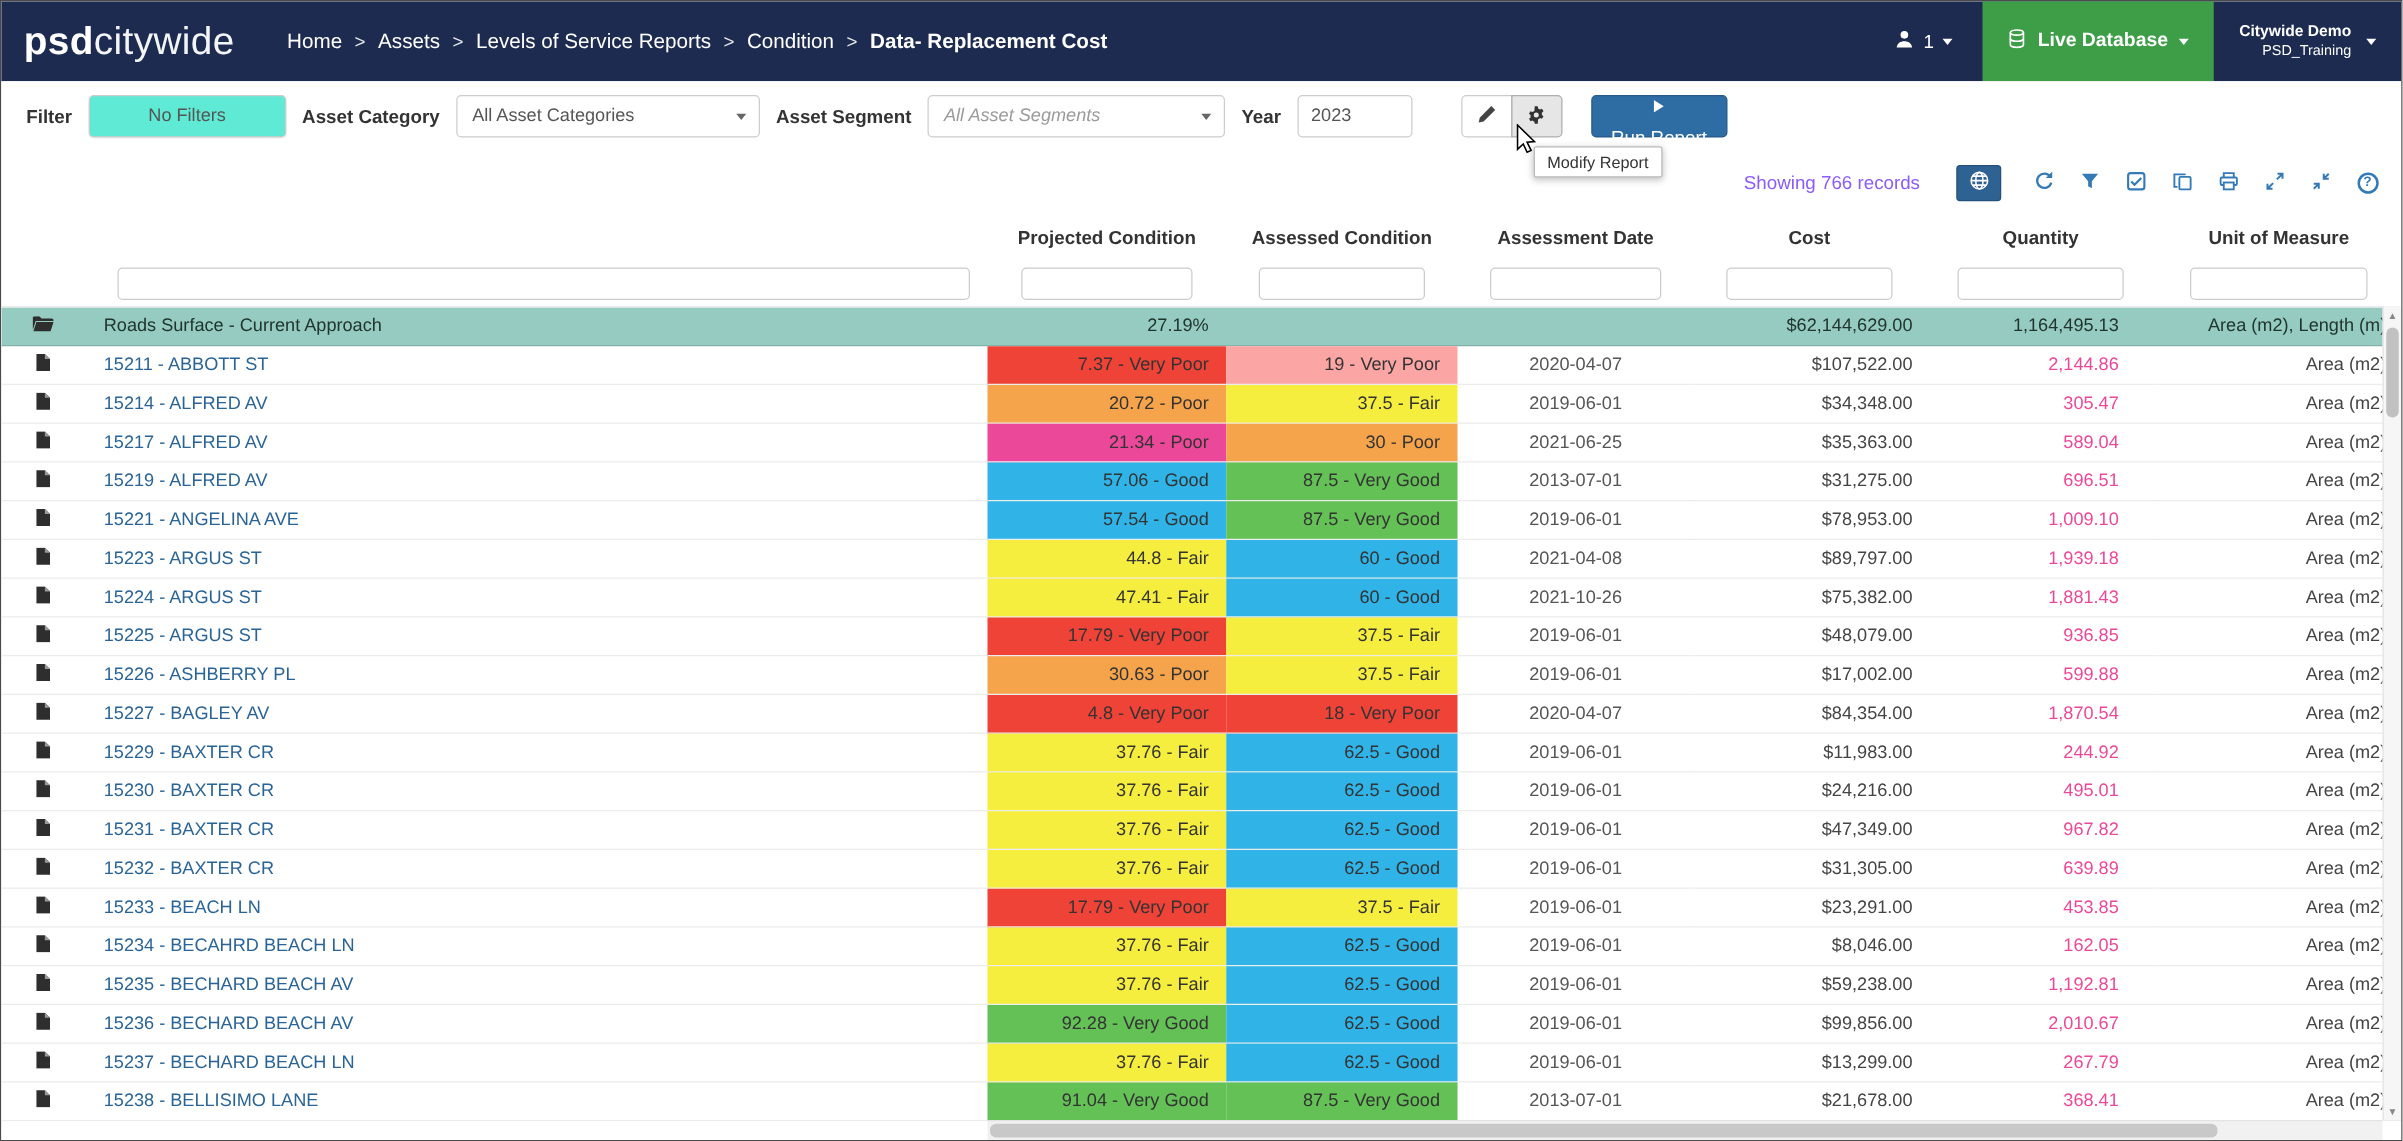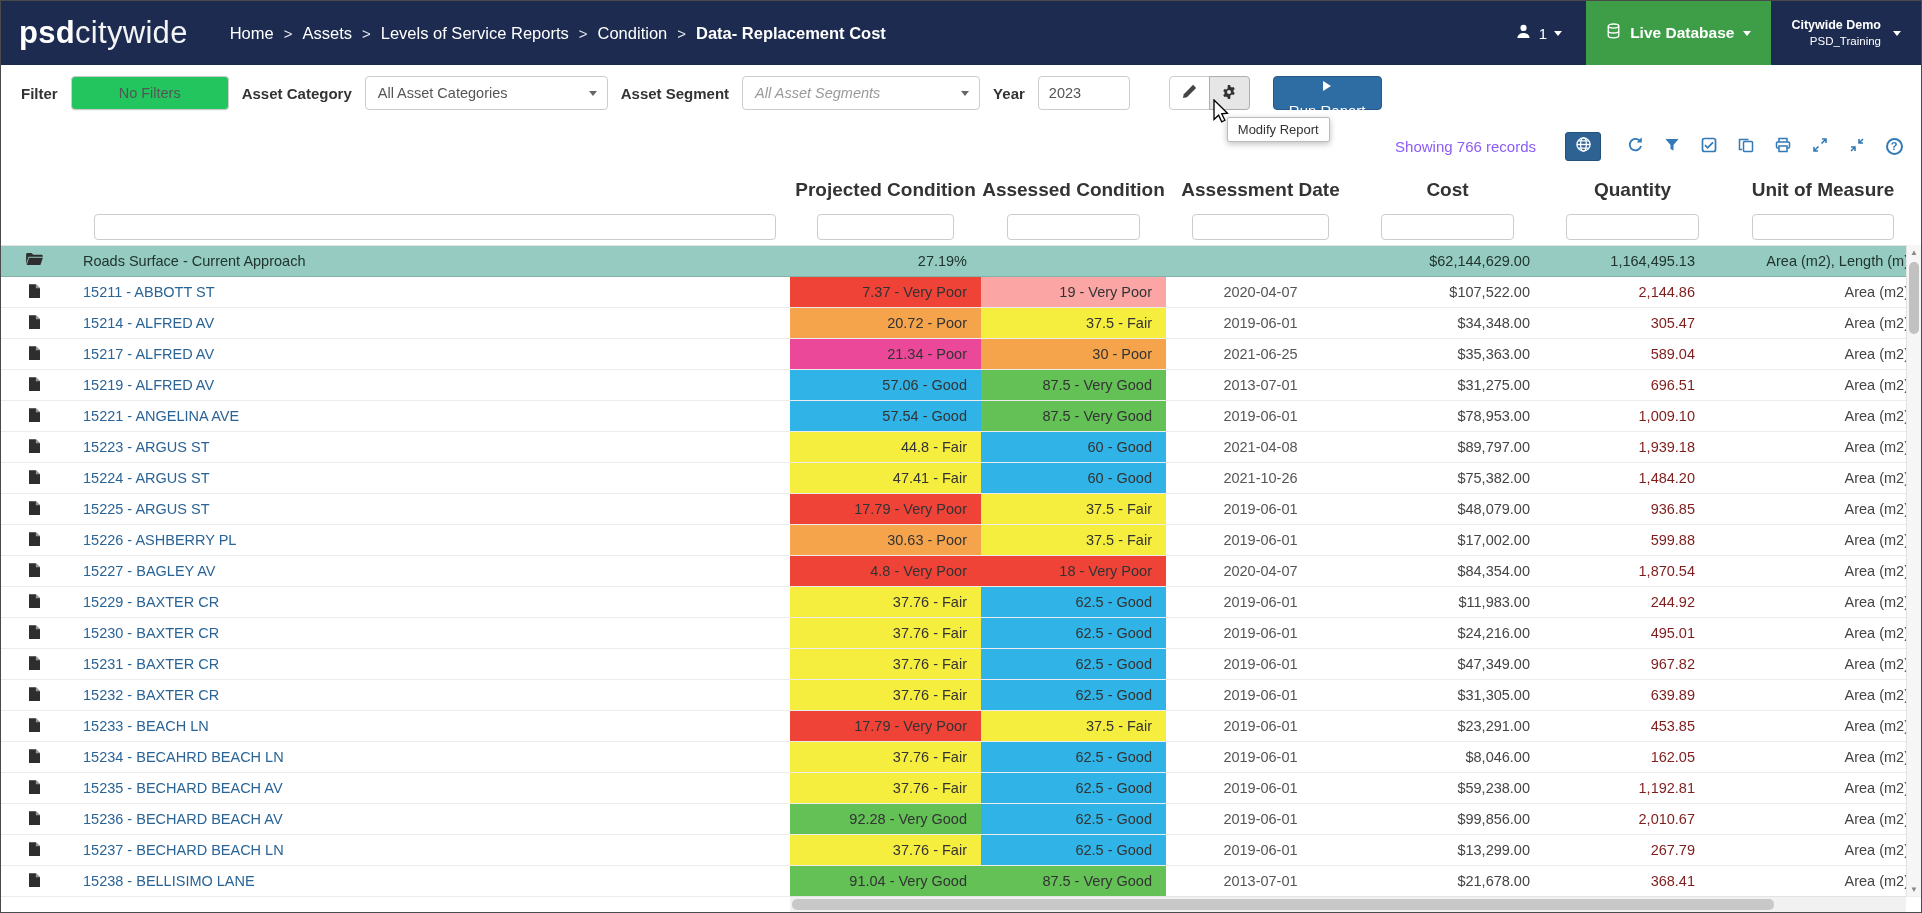--- a/index.html
+++ b/index.html
@@ -20,21 +20,21 @@
   .live-db { height:100%; background:var(--live-green,#3e9e47); display:flex; align-items:center; gap:9px; padding:16px 20px; font-size:15.5px; font-weight:600; cursor:pointer; }
   .account { display:flex; align-items:center; gap:12px; padding:0 20px; cursor:pointer; }
   .account-lines { display:flex; flex-direction:column; line-height:1.3;align-items:flex-end; }
   .account-name { font-size:12.5px; font-weight:700; }
   .account-sub { font-size:11.5px; }
   .caret { width:0; height:0; border-left:4.5px solid transparent; border-right:4.5px solid transparent; border-top:5px solid #fff; }
 
   
   .filterbar { height:56px; display:flex; align-items:center; padding-left:20px; gap:13px; background:#fff; font-size:15px; position:relative; z-index:30; }
   .flabel { font-weight:700; color:#333; white-space:nowrap; }
-  .no-filters { width:158px; height:34px; border:1px solid #ccc; border-radius:4px; background:#22c55e; color:#555; font-size:14.5px; font-family:inherit; cursor:pointer; box-shadow:0 1px 1px rgba(0,0,0,.05); }
+  .no-filters { width:158px; height:34px; border:1px solid #ccc; border-radius:4px; background:#5eead4; color:#555; font-size:14.5px; font-family:inherit; cursor:pointer; box-shadow:0 1px 1px rgba(0,0,0,.05); }
   .select { height:34px; border:1px solid #ccc; border-radius:4px; background:#fff; display:flex; align-items:center; justify-content:space-between; padding:0 10px 0 12px; color:#555; font-size:14.5px; cursor:pointer; }
   .select.cat { width:243px; }
   .select.seg { width:238px; color:#9a9a9a; font-style:italic; }
   .sel-caret { width:0; height:0; border-left:4px solid transparent; border-right:4px solid transparent; border-top:5px solid #666; margin-left:8px; flex:none; }
   .year-input { width:92px; height:34px; border:1px solid #ccc; border-radius:4px; padding:0 10px; font-size:14.5px; color:#555; font-family:inherit; }
   .btn-group { display:flex; margin-left:26px; position:relative; }
   .icon-btn { width:41px; height:34px; border:1px solid #ccc; background:#fff; display:flex; align-items:center; justify-content:center; cursor:pointer; padding:0; }
   .icon-btn.pencil { border-radius:4px 0 0 4px; }
   .icon-btn.gear { border-radius:0 4px 4px 0; margin-left:-1px; background:#e6e6e6; border-color:#adadad; }
   .run-report { margin-left:10px; height:34px; background:var(--primary-blue,#2e6da4); border:1px solid #26598a; border-radius:4px; color:#fff; font-size:15px; display:flex; align-items:center; gap:8px; padding:0 15px; cursor:pointer; font-family:inherit;flex-direction:column; }
@@ -44,21 +44,21 @@
   
   .table-toolbar { height:50px; display:flex; align-items:center; justify-content:flex-end; gap:15px; padding-right:16px; background:#fff; }
   .showing { font-size:15px; color:#8b5cf6; margin-right:14px; }
   .globe-btn { width:36px; height:29px; background:#2d6293; border:1px solid #24517c; border-radius:3px; display:flex; align-items:center; justify-content:center; cursor:pointer; margin-right:8px; padding:0; }
   .tool-icon { width:22px; height:22px; background:none; border:none; display:flex; align-items:center; justify-content:center; cursor:pointer; padding:0; }
   .help-badge { width:17px; height:17px; border-radius:50%; border:2px solid #337ab7; color:#337ab7; font-weight:700; font-size:11px; display:flex; align-items:center; justify-content:center; }
 
   
   .grid { position:relative; height:741px; overflow:hidden; background:#fff; }
   .hrow { display:flex; align-items:center; }
-  .hrow.labels { height:38px; font-weight:700; font-size:19px; color:#333; }
+  .hrow.labels { height:38px; font-weight:700; font-size:15px; color:#333; }
   .hrow.labels > div { text-align:center; }
   .hrow.inputs { height:36px; }
   .hrow.inputs input { height:26px; border:1px solid #ccc; border-radius:4px; width:72%; margin:0 auto; display:block; padding:0 8px; font-family:inherit; font-size:13px; }
   .hrow.inputs .c-name input { width:calc(100% - 40px); margin:0 12px 0 26px; }
   .grid-head { border-bottom:1px solid #e3e3e3; }
 
   .c-icon  { width:67px;  flex:none; }
   .c-name  { flex:1; min-width:0; }
   .c-proj  { width:191px; flex:none; }
   .c-asses { width:185px; flex:none; }
@@ -69,21 +69,21 @@
 
   .grid-body { height:651px; overflow:hidden; }
   .row { display:flex; height:31px; align-items:stretch; font-size:14.5px; cursor:pointer; }
   .cell { display:flex; align-items:center; border-bottom:1px solid #ececec; }
   .c-icon.cell { justify-content:center; }
   .c-name.cell { padding-left:15px; overflow:hidden; }
   .c-name.cell a { color:#2a6496; text-decoration:none; white-space:nowrap; }
   .cond { justify-content:flex-end; padding-right:14px; color:#333; }
   .c-date.cell { justify-content:center; color:#555; }
   .c-cost.cell { justify-content:flex-end; padding-right:10px; color:#444; }
-  .c-qty.cell  { justify-content:flex-end; padding-right:30px; color:#7f1d1d; }
+  .c-qty.cell  { justify-content:flex-end; padding-right:30px; color:#ec4899; }
   .c-unit.cell { justify-content:flex-end; padding-right:12px; color:#444; }
 
   .row.summary { background:var(--summary-row,#95cbc1); }
   .row.summary .cell { border-bottom:1px solid rgba(0,0,0,.12); color:#20352e; }
   .row.summary .c-name.cell { color:#20352e; }
 
   
   .vscroll { position:absolute; top:74px; right:0; bottom:16px; width:15px; background:#f6f6f6; border-left:1px solid #e3e3e3; z-index:5; }
   .vscroll .arrow { width:100%; height:14px; display:flex; align-items:center; justify-content:center; font-size:8px; color:#888; }
   .vscroll .arrow.down { position:absolute; bottom:0; }
@@ -416,21 +416,21 @@
                 <path fill="#9a9a9a" d="M7.5 0v4.5H12z"></path>
               </svg></span>
           </div>
     <div class="cell c-name">
             <a href="#">15224 - ARGUS ST</a>
           </div>
     <div class="cell c-proj cond" style="background: rgb(246, 238, 62);">47.41 - Fair</div>
     <div class="cell c-asses cond" style="background: rgb(48, 180, 232);">60 - Good</div>
     <div class="cell c-date">2021-10-26</div>
     <div class="cell c-cost">$75,382.00</div>
-    <div class="cell c-qty">1,484.20</div>
+    <div class="cell c-qty">1,881.43</div>
     <div class="cell c-unit">Area (m2)</div>
   </div>
         <div class="row">
     <div class="cell c-icon">
             <span><svg viewBox="0 0 12 15" width="11" height="14">
                 <path fill="#2e2e2e" d="M0 0h7.5L12 4.5V15H0z"></path>
                 <path fill="#9a9a9a" d="M7.5 0v4.5H12z"></path>
               </svg></span>
           </div>
     <div class="cell c-name">

